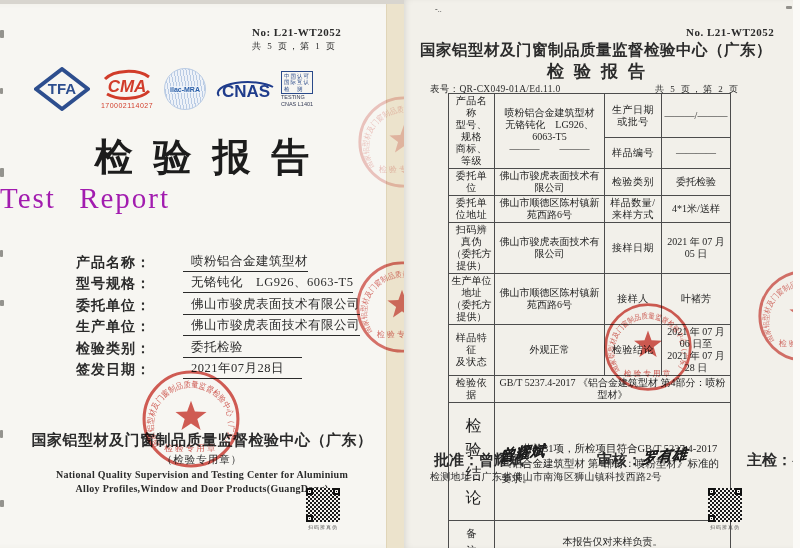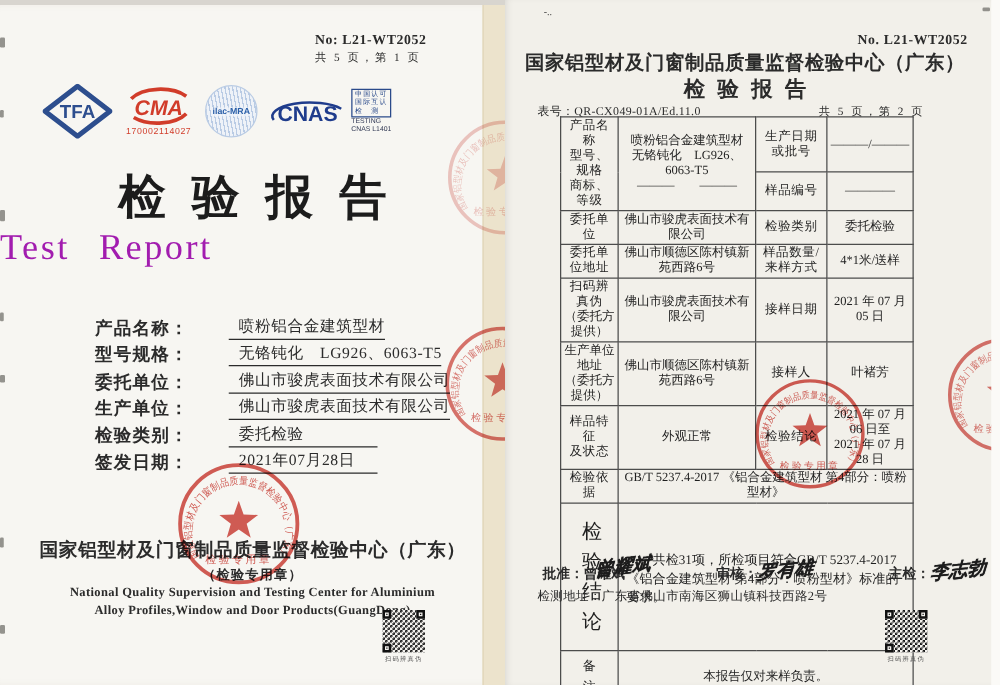--- a/index.html
+++ b/index.html
@@ -50,21 +50,21 @@
           font-size:29px;letter-spacing:2px;word-spacing:14px;color:#a21caf;}
 
   .p1-fields{position:absolute;left:76px;top:246px;width:226px;}
   .f-row{display:flex;align-items:flex-end;height:21.5px;gap:32px;}
   .f-label{font-size:14px;font-weight:bold;letter-spacing:1px;white-space:nowrap;}
   .f-value{flex:1;border-bottom:1px solid #2b2b2b;font-size:12.5px;
            padding:0 0 1px 8px;white-space:nowrap;letter-spacing:.5px;}
 
   .p1-footer{position:absolute;left:0;top:427px;width:404px;text-align:center;}
   .p1-footer .cn{font-size:15px;font-weight:bold;letter-spacing:.5px;}
-  .p1-footer .sealnote{font-size:10.5px;margin-top:3px;letter-spacing:1px;font-weight:bold;}
+  .p1-footer .sealnote{font-size:10.5px;margin-top:3px;letter-spacing:1px;}
   .p1-footer .en{font-size:10px;font-weight:bold;letter-spacing:.3px;line-height:11.5px;margin-top:2px;}
 
   
   .qr{position:absolute;width:34px;height:34px;background:
       linear-gradient(45deg,#1b1b1b 25%,transparent 25% 75%,#1b1b1b 75%),
       linear-gradient(45deg,#1b1b1b 25%,transparent 25% 75%,#1b1b1b 75%);
       background-position:0 0,2px 2px;background-size:4px 4px;background-color:#f4f2ee;}
   .qr .finder{position:absolute;width:7px;height:7px;border:2px solid #111;background:#f4f2ee;box-sizing:border-box;}
   .qr .finder::after{content:"";position:absolute;left:1px;top:1px;width:1px;height:1px;background:#111;}
   .qr .f1{left:0;top:0;} .qr .f2{right:0;top:0;} .qr .f3{left:0;bottom:0;}
@@ -90,21 +90,21 @@
   table.rpt td{border:1px solid #4c4c4c;font-size:10px;text-align:center;vertical-align:middle;
                padding:1px 2px;line-height:12px;color:#1f1f1f;overflow:hidden;}
   td.lab{letter-spacing:.5px;}
   td.left{text-align:left;padding-left:4px;}
   .vlab{width:12px;margin:0 auto;word-break:break-all;line-height:24px;font-size:16px;}
   .vlab2{width:12px;margin:0 auto;word-break:break-all;line-height:17px;font-size:10.5px;}
   .concl{position:relative;height:100%;}
   .concl .para{text-align:left;font-size:10.5px;line-height:15px;padding:4px 8px 0 6px;text-indent:2em;}
 
   .p2-sign{position:absolute;left:30px;top:447px;width:330px;display:flex;align-items:flex-start;}
-  .sig-label{font-size:11px;font-weight:bold;white-space:nowrap;padding-top:4px;font-family:Liberation Mono, monospace;}
+  .sig-label{font-size:15px;font-weight:bold;white-space:nowrap;padding-top:4px;font-family:Liberation Mono, monospace;}
   .script{display:inline-block;font-style:italic;font-weight:bold;font-size:15px;
           transform:rotate(-6deg) skewX(-10deg);color:#1c1c1c;white-space:nowrap;
           text-shadow:0 0 .6px #1c1c1c;}
   .script.over{margin-left:-24px;margin-top:-3px;}
   .p2-addr{position:absolute;left:26px;top:470px;font-size:10px;letter-spacing:.3px;}
 
   .topmark{position:absolute;left:31px;top:5px;font-size:8px;color:#3a3a3a;}
 </style>
 </head>
 <body>

